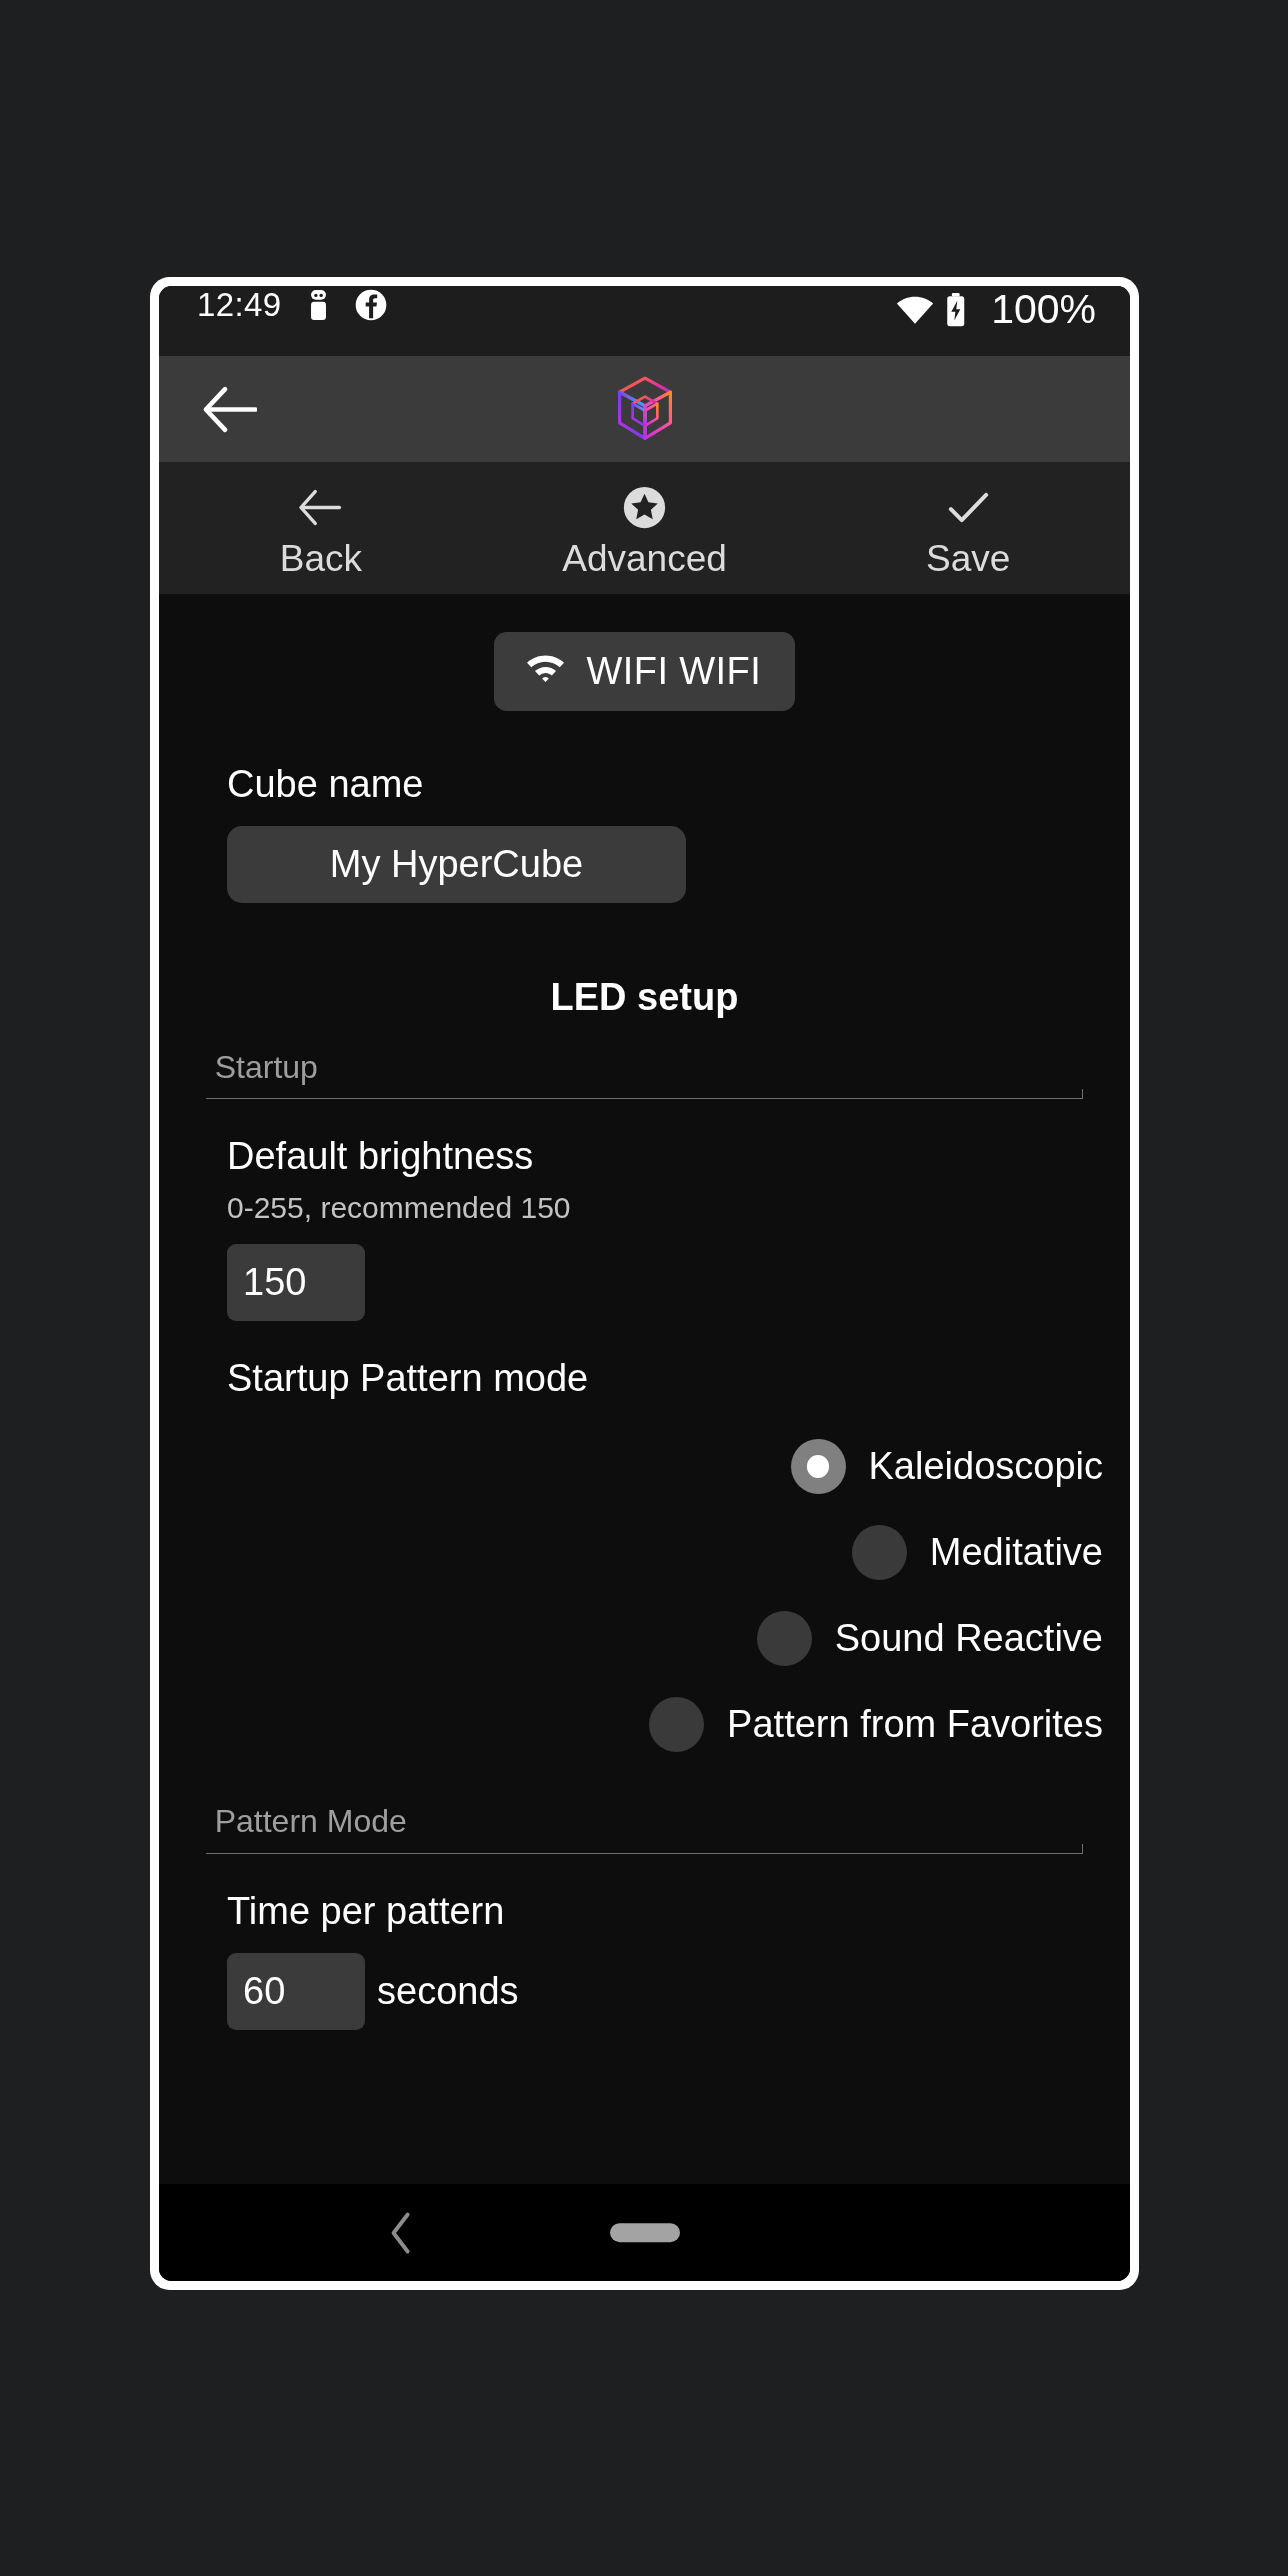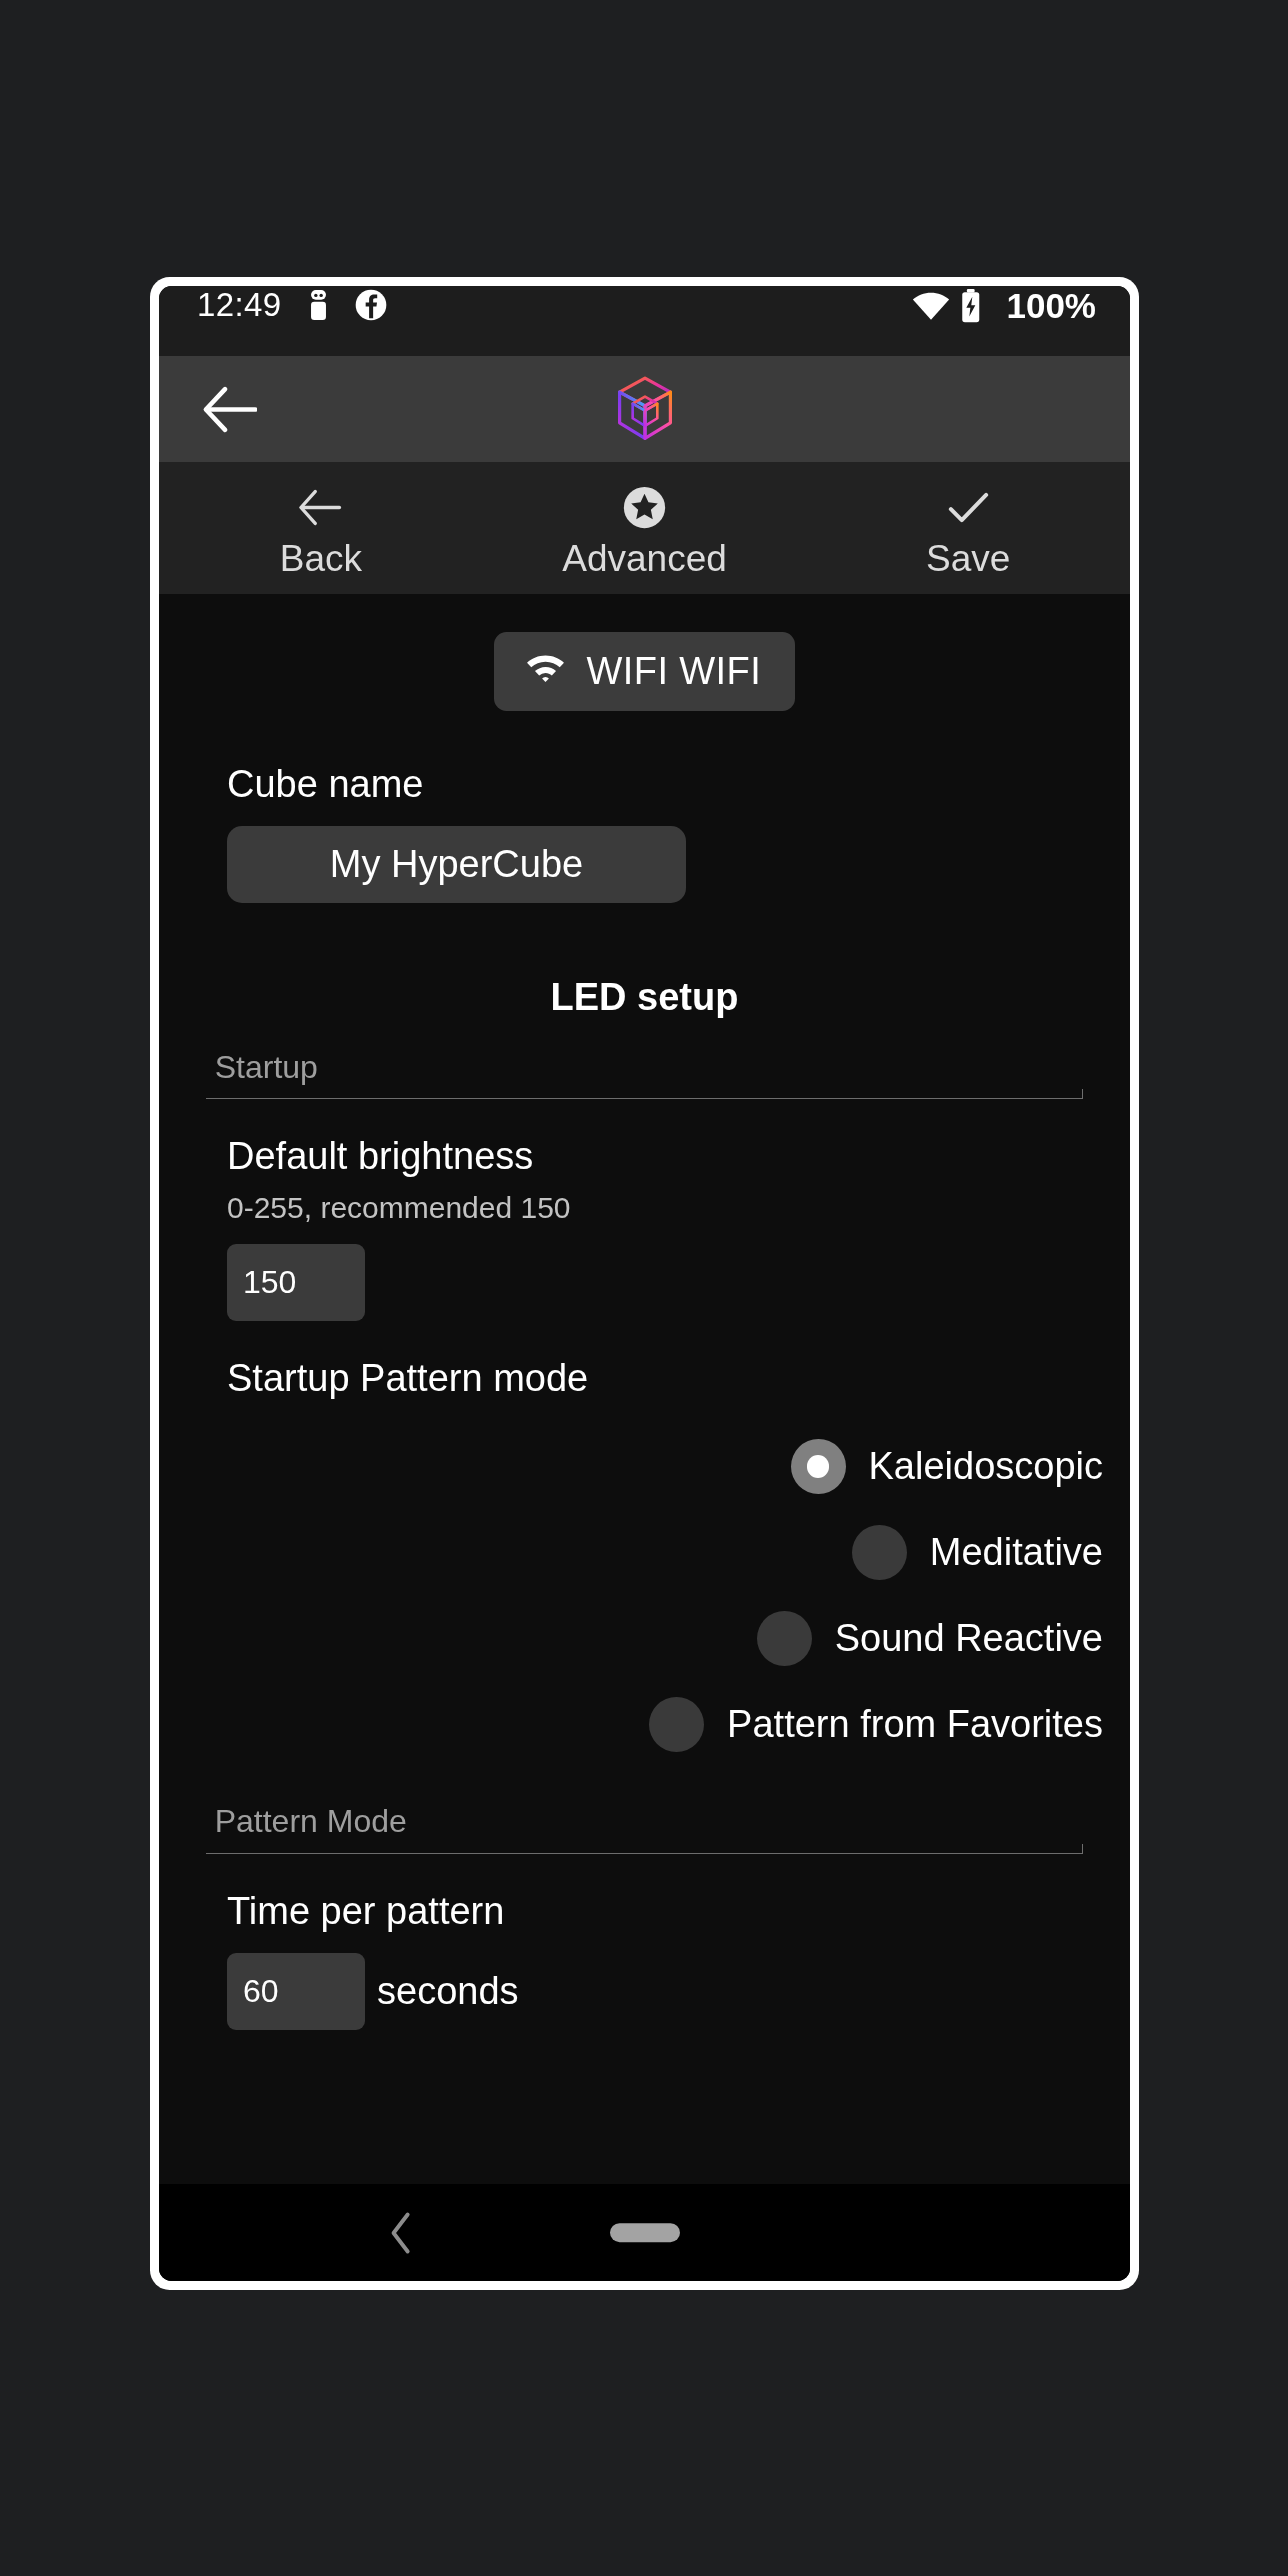--- a/index.html
+++ b/index.html
@@ -55,22 +55,22 @@
   .status-left { display: flex; align-items: center; gap: 23px; }
   .status-right { display: flex; align-items: center; gap: 10.7px; }
   .status-time {
     color: #ffffff;
     font-size: 33px;
     font-weight: 500;
     letter-spacing: 0.4px;
   }
   .status-pct {
     color: #ffffff;
-    font-size: 35px;
-    font-weight: 700;
+    font-size: 41px;
+    font-weight: 400;
     margin-left: 14px;
   }
   .sb-icon { display: flex; align-items: center; }
 
   
   .app-bar {
     height: 106px;
     background: #3b3b3b;
     display: flex;
     align-items: center;
@@ -226,21 +226,21 @@
   }
   .num-input {
     margin: 19.7px 0 0 41px;
     width: 138px;
     height: 77px;
     background: #3b3b3b;
     border: none;
     border-radius: 9px;
     color: #ffffff;
     font-family: "Liberation Sans", sans-serif;
-    font-size: 32px;
+    font-size: 38px;
     padding: 0 16px;
   }
 
   .radio-group { margin-top: 23px; }
   .radio-row {
     display: flex;
     align-items: center;
     gap: 23px;
     margin-left: 41px;
     height: 86px;

